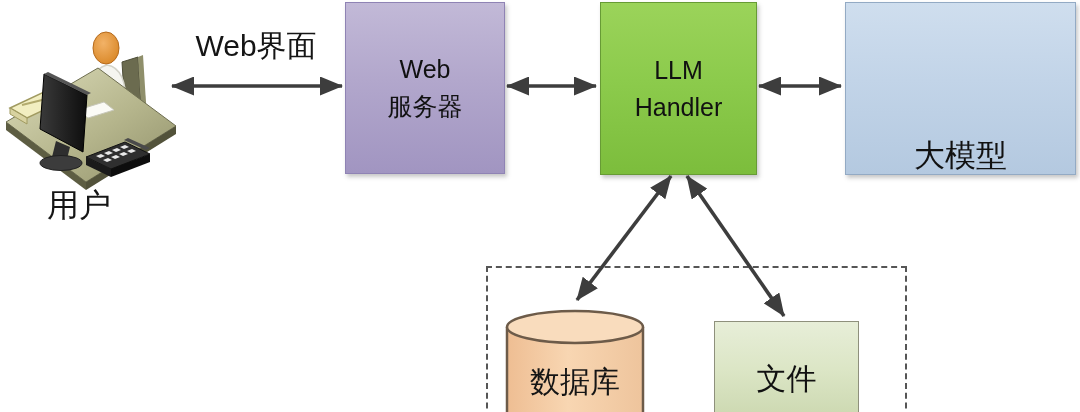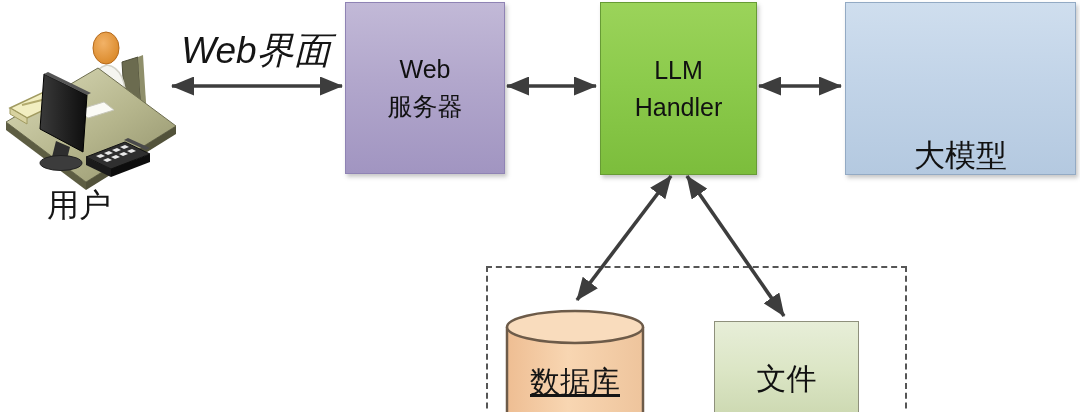--- a/index.html
+++ b/index.html
@@ -2,21 +2,21 @@
 <html><head>
 <meta charset="utf-8">
 <style>
   html,body{margin:0;padding:0;background:#ffffff;}
   .canvas{
     position:relative;width:1080px;height:412px;overflow:hidden;
     font-family:"Liberation Sans","DejaVu Sans",sans-serif;
     background:#ffffff;color:#111;
   }
   .lbl{position:absolute;text-align:center;color:#151515;white-space:nowrap;}
-  .lbl-webif{left:156px;top:26px;width:200px;font-size:37px;font-style:italic;}
+  .lbl-webif{left:156px;top:26px;width:200px;font-size:30px;}
   .lbl-user{left:18px;top:184px;width:122px;font-size:32px;}
 
   .node{
     position:absolute;display:flex;flex-direction:column;align-items:center;justify-content:center;
     font-size:25px;line-height:37px;text-align:center;
     box-shadow:2px 3px 4px rgba(110,110,110,.38);
   }
   .node-webserver{
     left:345px;top:2px;width:158px;height:170px;
     background:linear-gradient(180deg,#c2b9d7 0%,#b2a7cc 45%,#a195c1 100%);
@@ -39,21 +39,21 @@
     background:linear-gradient(180deg,#e7eed8 0%,#dce6c6 50%,#cdd9b2 100%);
     border:1px solid #8e907c;
     font-size:30px;justify-content:flex-start;padding-top:38px;box-sizing:border-box;
     box-shadow:none;
   }
   .dashed-region{
     position:absolute;left:486px;top:266px;width:417px;height:160px;
     border:2px dashed #565656;border-bottom:none;
   }
   .cylinder{position:absolute;left:504px;top:309px;width:142px;height:103px;}
-  .lbl-db{left:504px;top:362px;width:142px;font-size:30px;text-decoration:underline;}
+  .lbl-db{left:504px;top:362px;width:142px;font-size:30px;}
   .clipart{position:absolute;left:0px;top:10px;width:180px;height:180px;}
   svg{display:block;}
   .arrow-layer{position:absolute;left:0;top:0;width:1080px;height:412px;pointer-events:none;}
 </style>
 </head>
 <body>
 
 <div class="canvas">
 
   <div class="clipart">

